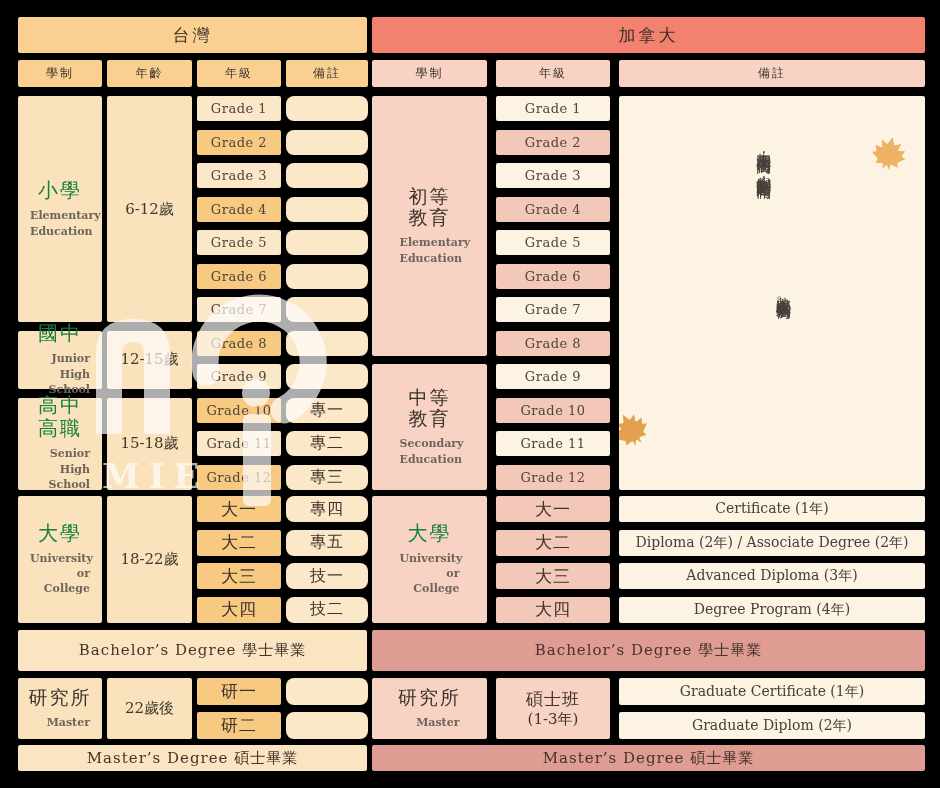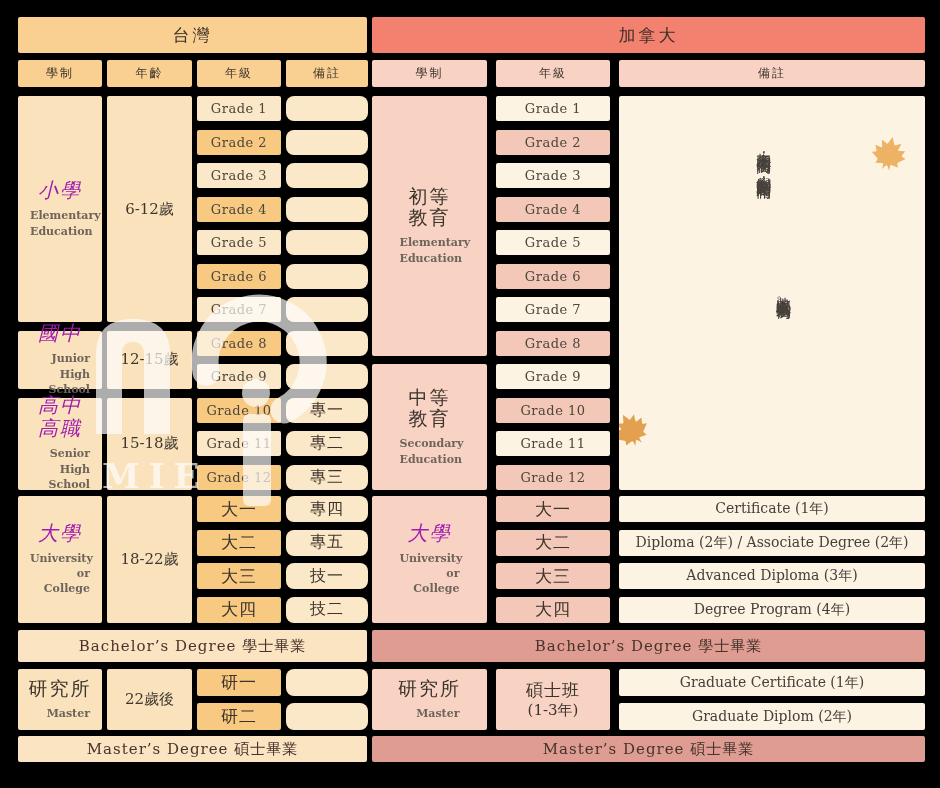--- a/index.html
+++ b/index.html
@@ -25,26 +25,26 @@
   .country-header{height:36px;margin-bottom:7px;font-size:17px;letter-spacing:3px;color:#3D3026;text-align:right;}
   .colhead{height:27px;margin-bottom:9px;display:grid;}
   .tw .colhead{grid-template-columns:84px 85px 84px 82px;column-gap:5px;}
   .ca .colhead{grid-template-columns:115px 114px 306px;column-gap:9px;}
   .colhead .c{font-size:12px;letter-spacing:2px;}
 
   .grades{display:grid;grid-template-rows:repeat(12,25px);row-gap:8.5px;margin-bottom:6.5px;}
   .tw .grades,.tw .uni,.tw .grad{grid-template-columns:84px 85px 84px 82px;column-gap:5px;}
   .ca .grades,.ca .uni,.ca .grad{grid-template-columns:115px 114px 306px;column-gap:9px;}
   .uni{display:grid;grid-template-rows:repeat(4,26px);row-gap:7.5px;margin-bottom:7.5px;}
-  .fullrow{height:32px;margin-bottom:7px;font-size:15px;letter-spacing:1px;color:#46342C;}
+  .fullrow{height:41px;margin-bottom:7px;font-size:15px;letter-spacing:1px;color:#46342C;}
   .master-row{height:26px;margin-bottom:0;}
   .grad{display:grid;grid-template-rows:repeat(2,27px);row-gap:7px;margin-bottom:6px;}
 
   .blk{flex-direction:column;line-height:1.15;}
-  .blk .main{font-size:20px;letter-spacing:2px;color:#a21caf;font-style:italic;}
+  .blk .main{font-size:20px;letter-spacing:2px;color:#15803d;}
   .blk .main2{font-size:19px;letter-spacing:2px;color:#3A332B;}
   .blk .sub{font-size:11px;color:#6E645A;margin-top:6px;line-height:1.4;width:60px;text-align:right;font-weight:bold;}
   .age{font-size:15px;color:#3F382F;}
   .gc{font-size:13px;color:#4C463C;letter-spacing:.5px;text-align:right;}
   .cjk-note{font-size:16px;letter-spacing:1px;border-radius:8px;}
   .uni-grade{font-size:17px;letter-spacing:1px;}
   .en-note{font-size:14px;color:#44403A;}
   .mp{flex-direction:column;line-height:1.2;}
   .mp .l1{font-size:17px;letter-spacing:1px;}
   .mp .l2{font-size:15px;}

